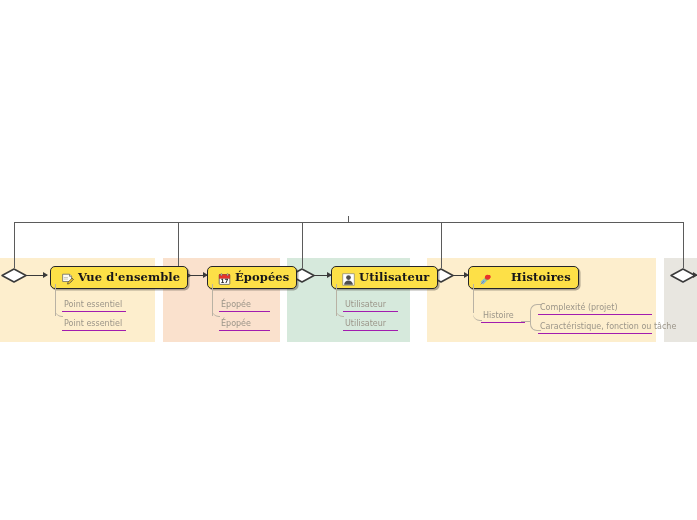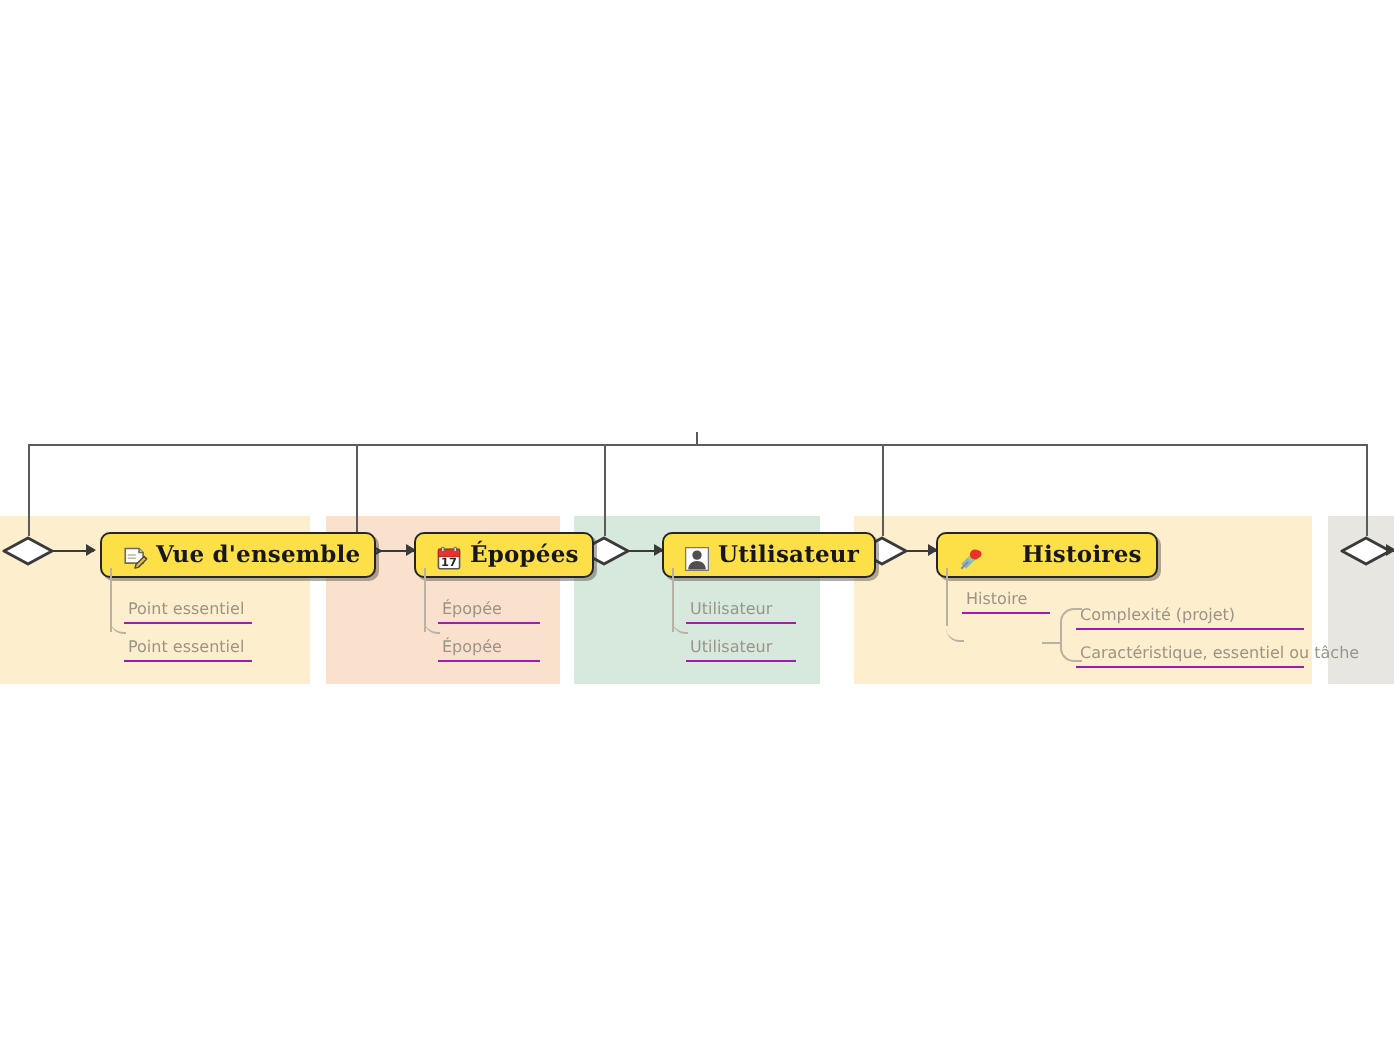--- a/index.html
+++ b/index.html
@@ -185,21 +185,21 @@
         <path d="M10 3.5 C11.6 2 14 2.4 14.4 4.4 C14.8 6.4 12.8 7.6 11.3 6.9 Z" fill="#e8322b"></path>
         <circle cx="10.4" cy="5.2" r="3.1" fill="#e8322b"></circle>
         <path d="M2 14 L6.2 9.8" stroke="#8a8a8a" stroke-width="1.1"></path>
       </svg>
     </span>
     <span class="tlabel">Histoires</span>
   </div>
 
   <div class="vline" style="left:473px;top:284px;height:29px;"></div>
   <div class="branch elbow-bl" style="left:473px;top:306px;width:9px;height:14px;border-left-width:0;"></div>
-  <div class="leaf" style="left:481px;top:295px;width:40px;">Histoire</div>
+  <div class="leaf" style="left:481px;top:311px;width:40px;">Histoire</div>
 
   <div class="hline" style="left:521px;top:321px;width:10px;"></div>
   <div class="branch elbow-tl" style="left:530px;top:304px;width:10px;height:18px;"></div>
   <div class="branch elbow-bl" style="left:530px;top:321px;width:10px;height:9px;"></div>
   <div class="leaf" style="left:538px;top:303px;width:110px;">Complexité (projet)</div>
-  <div class="leaf" style="left:538px;top:322px;width:110px;">Caractéristique, essentiel ou tâche</div>
+  <div class="leaf" style="left:538px;top:322px;width:110px;">Caractéristique, fonction ou tâche</div>
 
 </div>
 
 </body></html>

